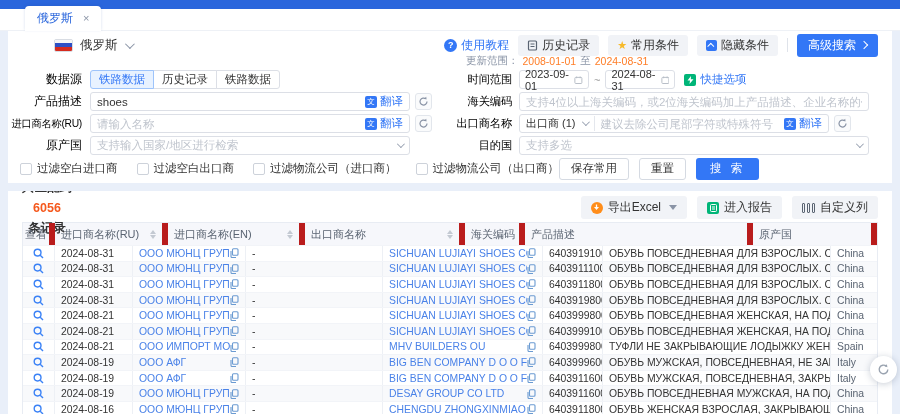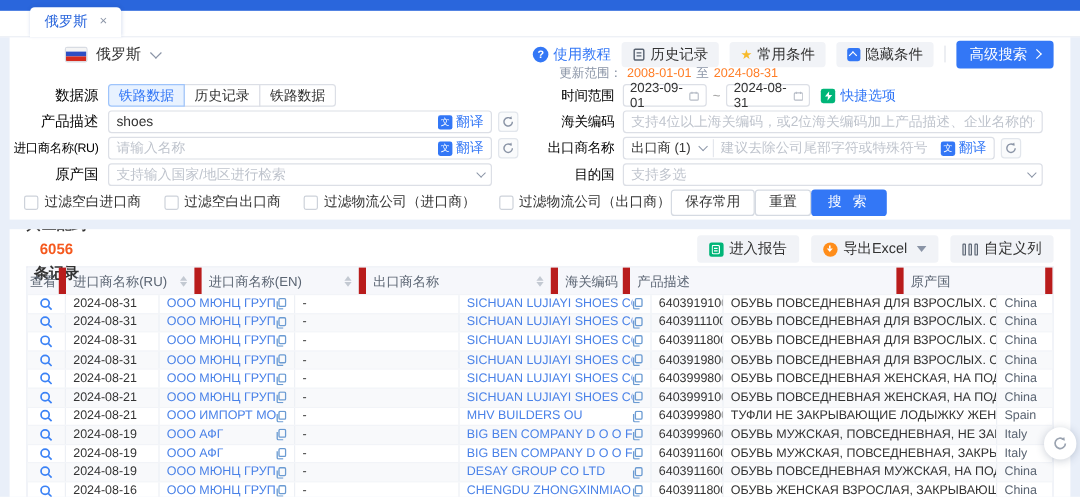--- a/index.html
+++ b/index.html
@@ -68,21 +68,21 @@
   .date-input { width:70px; height:19px; border:1px solid #dcdfe6; border-radius:3px; display:flex; align-items:center;
                 justify-content:space-between; padding:0 5px; font-size:11px; color:#333; cursor:pointer; }
   .tilde { margin:0 5px; color:#999; font-size:11px; }
   .quick { display:flex; align-items:center; gap:4px; margin-left:9px; color:#3377f6; font-size:11.5px; cursor:pointer; }
   .bolt { width:12px; height:12px; border-radius:2px; background:#00b578; display:flex; align-items:center; justify-content:center; }
   .exp-sel { display:flex; align-items:center; gap:5px; padding-right:6px; margin-right:6px; border-right:1px solid #e4e7ed;
              font-size:11px; color:#333; white-space:nowrap; cursor:pointer; }
   .chk-group { display:flex; align-items:center; gap:19px; margin-left:10px; }
   .chk { display:flex; align-items:center; gap:5px; font-size:11.5px; color:#333; cursor:pointer; }
   .box { width:12px; height:12px; border:1px solid #cdd2da; border-radius:2px; background:#fff; }
-  .btn-group { display:flex; align-items:center; }
+  .btn-group { display:flex; align-items:center; gap:10px; }
   .wbtn { height:22px; padding:0 11px; background:#fff; border:1px solid #d5dae2; border-radius:3px; font-size:11.5px; color:#333; cursor:pointer; }
   .bbtn { height:22px; padding:0 14px; background:#3377f6; border:none; border-radius:3px; font-size:11.5px; color:#fff;
           letter-spacing:3px; cursor:pointer; }
 
   
   .res-head { display:flex; justify-content:space-between; align-items:center; height:25px; }
   .res-count { display:flex; gap:5px; font-size:12.5px; color:#333; font-weight:bold; align-items:center;flex-direction:column; }
   .count-num { color:#f5591e; }
   .res-actions { display:flex; gap:10px; }
   .rbtn { display:flex; align-items:center; gap:5px; background:#f1f3f7; border:none; border-radius:3px; height:23px;
@@ -324,38 +324,38 @@
 
   <div class="card results-card">
     <div class="res-head">
       <div class="res-count">
         <span>共匹配到</span>
         <span class="count-num">6056</span>
         <span>条记录</span>
       </div>
       <div class="res-actions">
         <button class="rbtn">
+          <span class="ocirc">
+              <svg width="7" height="7" viewBox="0 0 7 7">
+                <polygon points="3.5,6 1,3 6,3" fill="#fff"></polygon>
+                <line x1="3.5" y1="0.5" x2="3.5" y2="3" stroke="#fff" stroke-width="1.3"></line>
+              </svg>
+            </span>
+          <span>导出Excel</span>
+          <span class="caret-d"></span>
+        </button>
+        <button class="rbtn">
           <span class="gdoc">
               <svg width="7" height="8" viewBox="0 0 7 8">
                 <rect x="0.5" y="0.5" width="6" height="7" rx="1" fill="none" stroke="#fff"></rect>
                 <line x1="2" y1="3" x2="5" y2="3" stroke="#fff"></line>
                 <line x1="2" y1="5" x2="5" y2="5" stroke="#fff"></line>
               </svg>
             </span>
           <span>进入报告</span>
-        </button>
-        <button class="rbtn">
-          <span class="ocirc">
-              <svg width="7" height="7" viewBox="0 0 7 7">
-                <polygon points="3.5,6 1,3 6,3" fill="#fff"></polygon>
-                <line x1="3.5" y1="0.5" x2="3.5" y2="3" stroke="#fff" stroke-width="1.3"></line>
-              </svg>
-            </span>
-          <span>导出Excel</span>
-          <span class="caret-d"></span>
         </button>
         <button class="rbtn">
           <span class="cols-ic">
               <i></i>
               <i></i>
               <i></i>
             </span>
           <span>自定义列</span>
         </button>
       </div>

